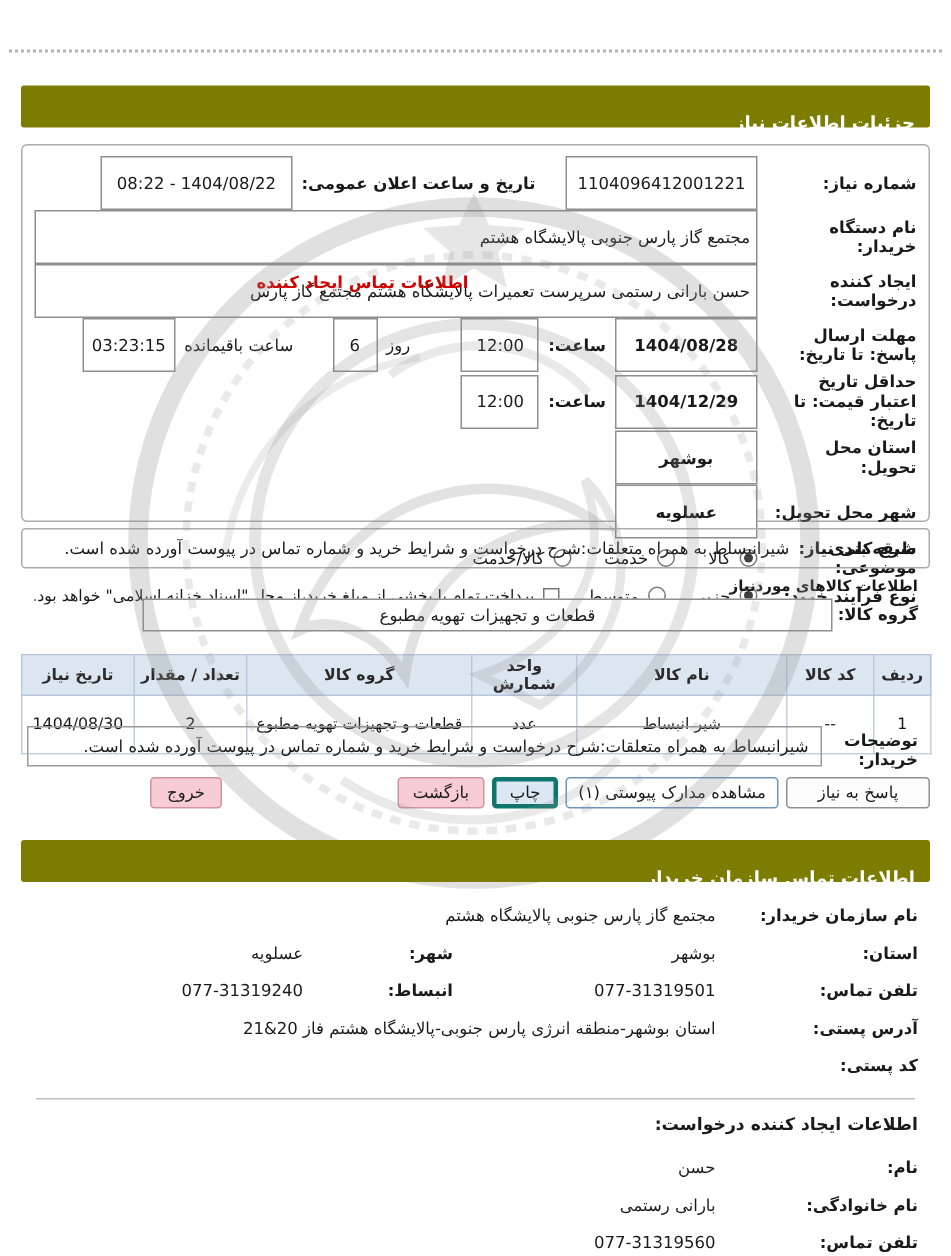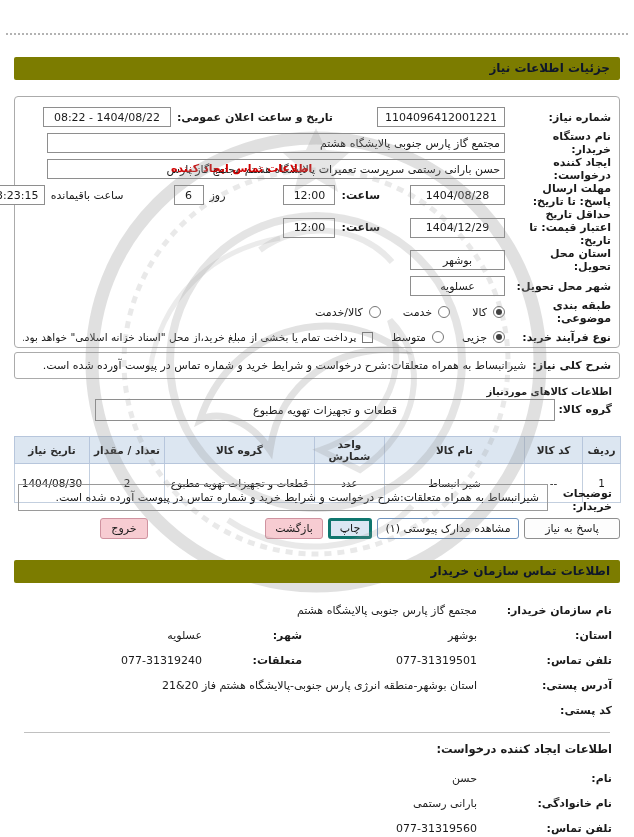--- a/index.html
+++ b/index.html
@@ -3,34 +3,34 @@
 <meta charset="utf-8">
 <style>
   *{margin:0;padding:0;box-sizing:border-box;}
   html,body{width:634px;height:837px;}
   body{
     font-family:"DejaVu Sans",sans-serif;
     font-size:11px;color:#1a1a1a;background:#ffffff;
     direction:rtl;position:relative;overflow:hidden;
   }
   .dotted{position:absolute;top:33px;left:6px;right:6px;border-top:2px dotted #b3b3b3;}
-  .bar{position:absolute;left:14px;width:606px;height:23px;background:#7c7c00;color:#0f172a;
-       font-weight:bold;font-size:12px;line-height:23px;padding:0 10px;z-index:45;border-radius:2px;}
+  .bar{position:absolute;left:14px;width:606px;height:23px;background:#7c7c00;color:#ffffff;
+       font-weight:bold;font-size:12px;line-height:23px;padding:14px 10px;z-index:45;border-radius:2px;}
   .bar1{top:57px;} .bar2{top:560px;}
   .panel{position:absolute;top:96px;left:14px;width:606px;height:252px;border:1px solid #ababab;
          border-radius:4px;padding:7px 8px 0;background:transparent;}
   .row{display:flex;align-items:center;column-gap:6px;min-height:26px;position:relative;white-space:nowrap;}
   .row.short{min-height:24px;}
   .lbl{font-weight:bold;white-space:nowrap;}
   .col-lbl{width:100px;flex:none;white-space:normal;line-height:13px;}
-  .input{border:1px solid #8e8e8e;background:#fff;height:20px;display:inline-flex;align-items:center;
-         padding:0 4px;flex:none;overflow:hidden;white-space:nowrap;font-size:11px;margin-left:24px;}
+  .input{border:1px solid #8e8e8e;background:#fff;height:36px;display:inline-flex;align-items:center;
+         padding:0 4px;flex:none;overflow:hidden;white-space:nowrap;font-size:11px;}
   .center{justify-content:center;}
   .num{direction:ltr;unicode-bidi:isolate;}
-  .w128{width:128px;} .w95{width:95px;} .w52{width:52px;} .w30{width:30px;} .w62{width:62px;}
+  .w128{width:128px;} .w95{width:95px;font-weight:bold;} .w52{width:52px;} .w30{width:30px;} .w62{width:62px;}
   .grow{flex:1;}
   .gap20{margin-right:20px;} .gap28{margin-right:28px;}
   .radio{width:12px;height:12px;border:1px solid #767676;border-radius:50%;background:#fff;flex:none;
          display:inline-flex;align-items:center;justify-content:center;}
   .radio.sel::after{content:"";width:6px;height:6px;border-radius:50%;background:#404040;}
   .checkbox{width:11px;height:11px;border:1px solid #767676;background:#fff;flex:none;}
   .opt{font-weight:normal;}
   .creator-link{position:absolute;left:148px;top:6px;color:#d00000;font-weight:bold;z-index:30;cursor:pointer;}
   .desc-box{position:absolute;top:352px;left:14px;width:606px;height:27px;border:1px solid #ababab;
             border-radius:3px;display:flex;align-items:center;column-gap:6px;padding:0 8px;
@@ -215,21 +215,21 @@
   <div class="c-row">
     <span class="c-label">استان:</span>
     <span class="c-val">بوشهر</span>
     <span class="c-label2">شهر:</span>
     <span class="c-val2">عسلویه</span>
   </div>
 
   <div class="c-row">
     <span class="c-label">تلفن تماس:</span>
     <span class="c-val num">077-31319501</span>
-    <span class="c-label2">متعلقات:</span>
+    <span class="c-label2">انبساط:</span>
     <span class="c-val2 num">077-31319240</span>
   </div>
 
   <div class="c-row">
     <span class="c-label">آدرس پستی:</span>
     <span class="c-val-long">استان بوشهر-منطقه انرژی پارس جنوبی-پالایشگاه هشتم فاز 20&amp;21</span>
   </div>
 
   <div class="c-row">
     <span class="c-label">کد پستی:</span>

